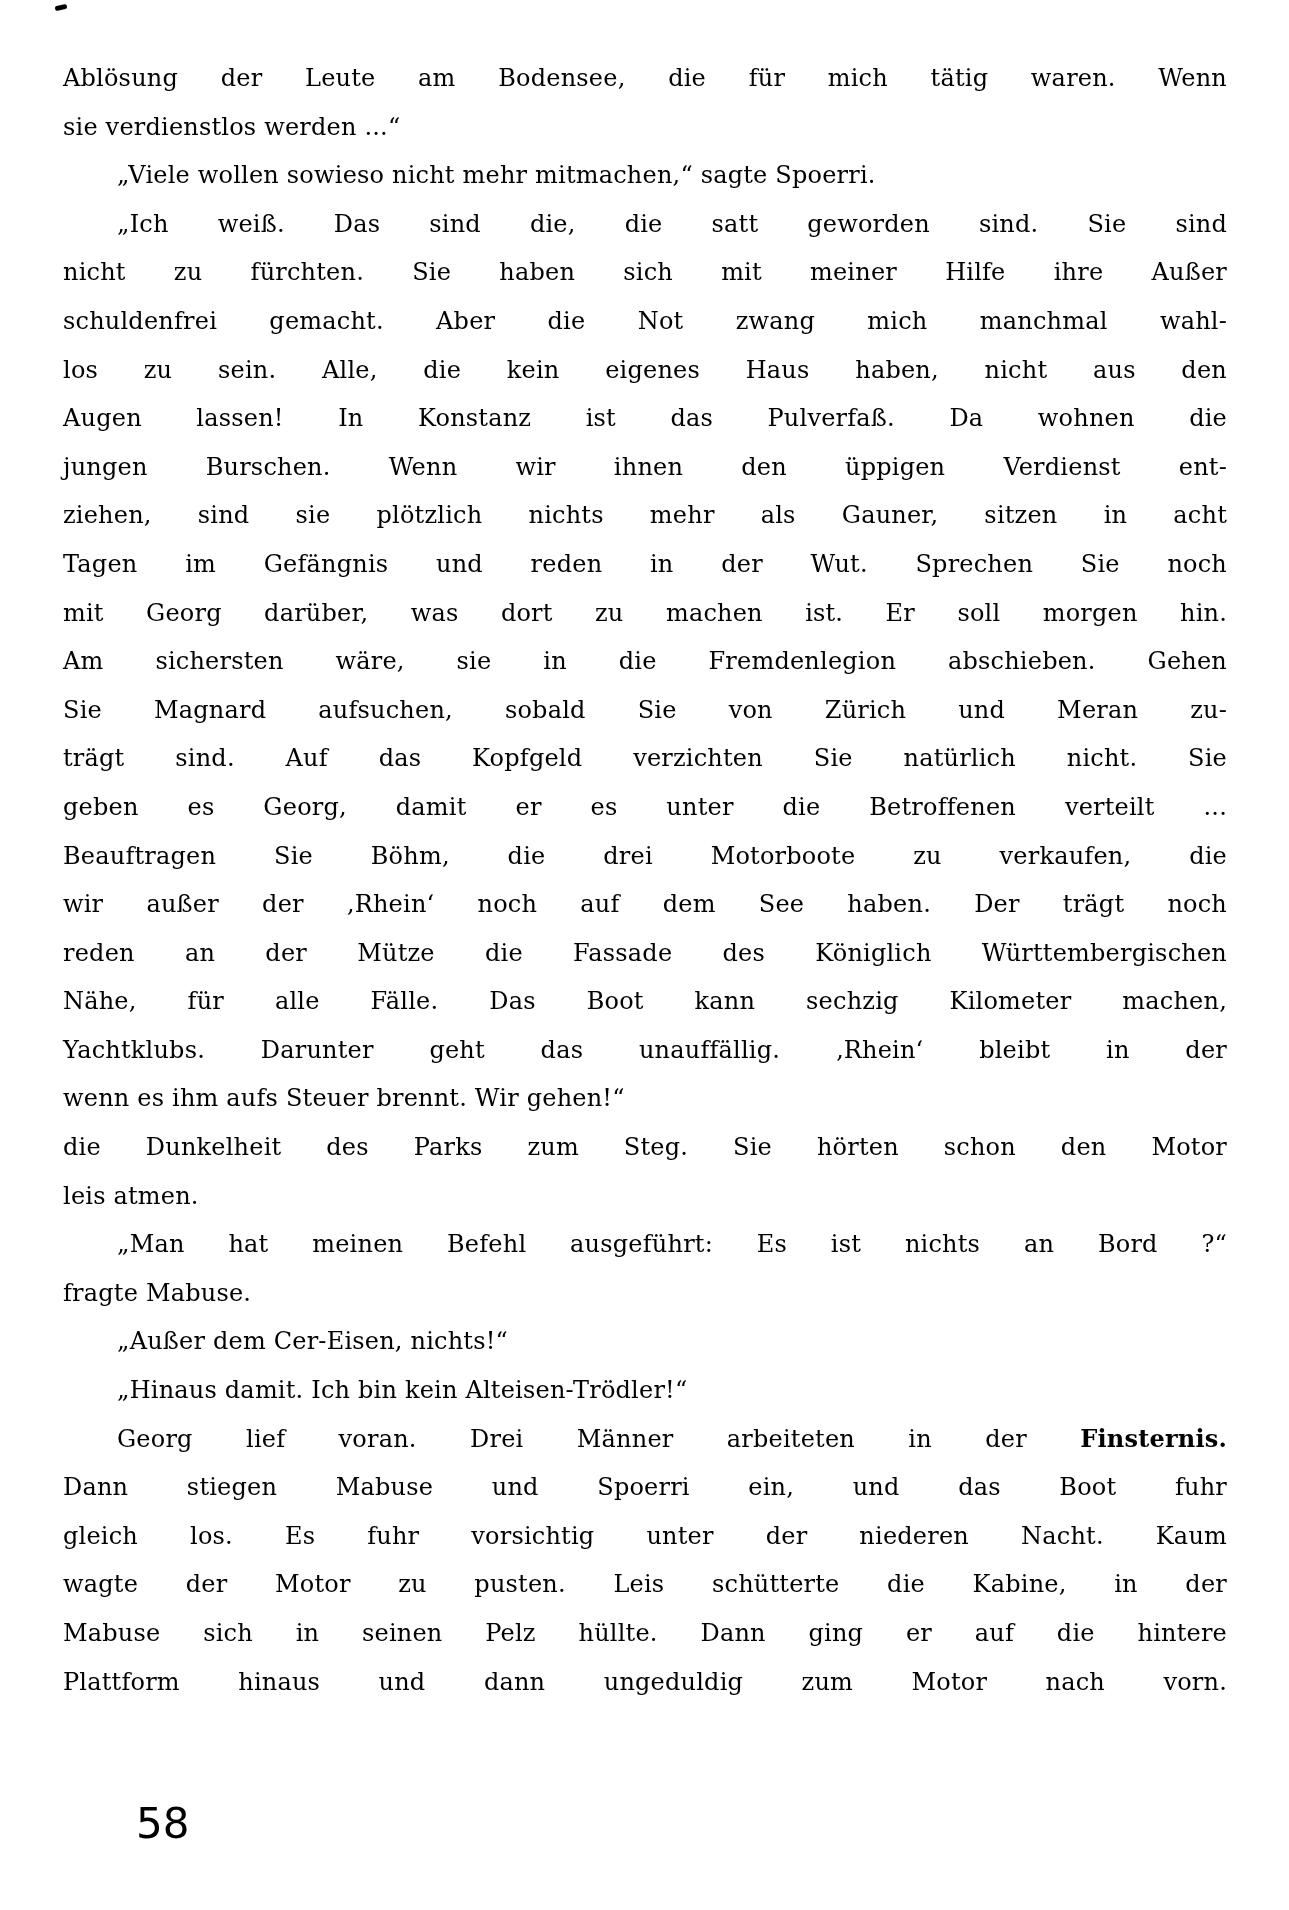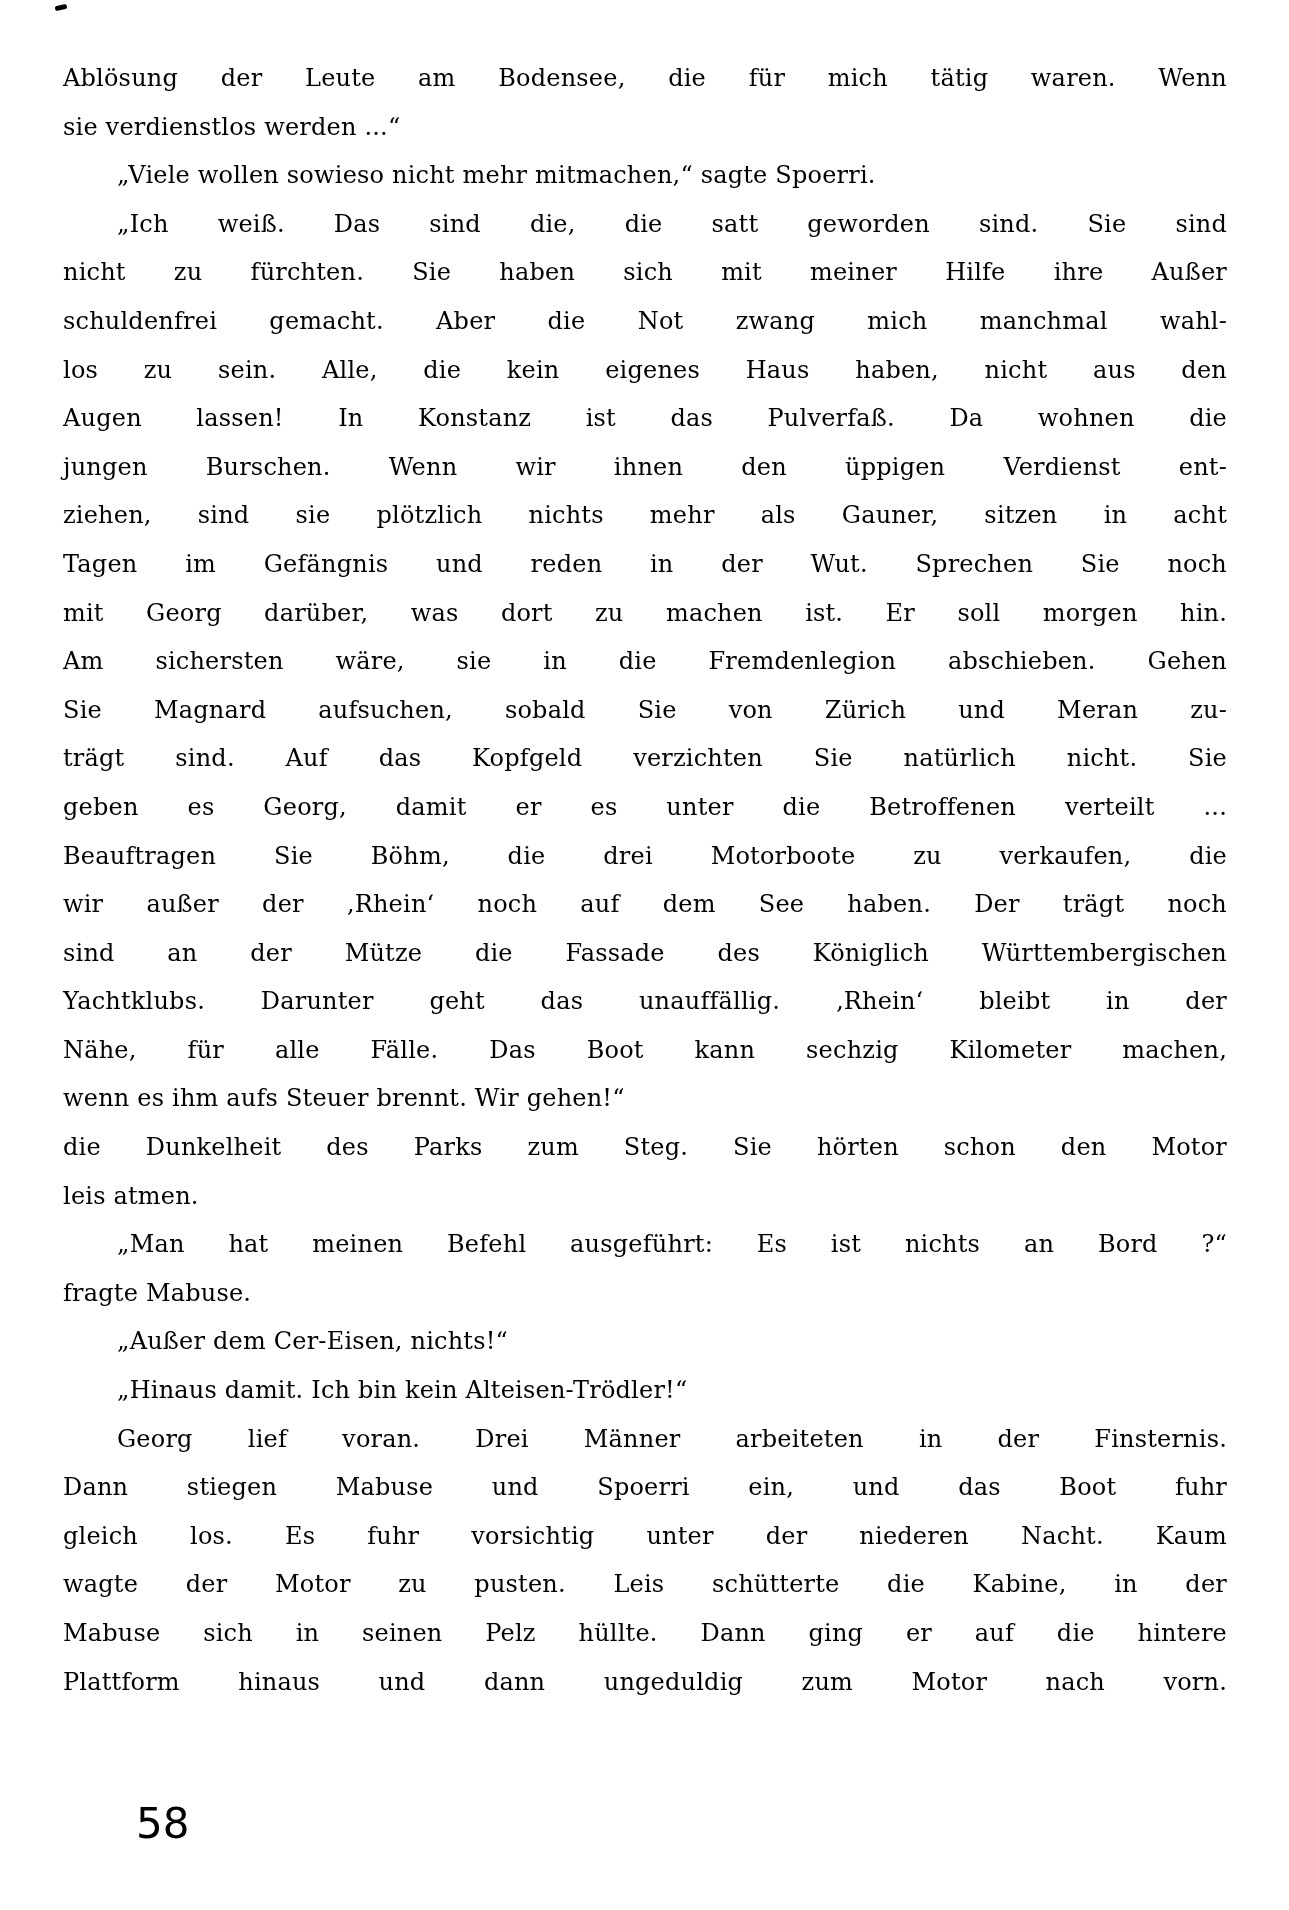--- a/index.html
+++ b/index.html
@@ -35,21 +35,21 @@
   .ln {
     font-size: 24px;
     line-height: 48.6px;
     letter-spacing: 0.2px;
     text-align: justify;
     text-align-last: justify;
   }
   .end  { text-align-last: left; }
   .ind  { text-indent: 54px; }
   .bold { font-weight: 400; }
-  .ln b { font-weight: 400; }
+  .ln b { font-weight: 700; }
   .pagenum {
     position: absolute;
     left: 136px;
     top: 1799px;
     font-family: "DejaVu Sans", sans-serif;
     font-weight: 400;
     font-size: 42px;
     color: #000;
   }
 </style>
@@ -71,23 +71,23 @@
     <div class="ln">jungen Burschen. Wenn wir ihnen den üppigen Verdienst ent-</div>
     <div class="ln">ziehen, sind sie plötzlich nichts mehr als Gauner, sitzen in acht</div>
     <div class="ln">Tagen im Gefängnis und reden in der Wut. Sprechen Sie noch</div>
     <div class="ln">mit Georg darüber, was dort zu machen ist. Er soll morgen hin.</div>
     <div class="ln">Am sichersten wäre, sie in die Fremdenlegion abschieben. Gehen</div>
     <div class="ln">Sie Magnard aufsuchen, sobald Sie von Zürich und Meran zu-</div>
     <div class="ln">trägt sind. Auf das Kopfgeld verzichten Sie natürlich nicht. Sie</div>
     <div class="ln">geben es Georg, damit er es unter die Betroffenen verteilt ...</div>
     <div class="ln">Beauftragen Sie Böhm, die drei Motorboote zu verkaufen, die</div>
     <div class="ln">wir außer der ‚Rhein‘ noch auf dem See haben. Der trägt noch</div>
-    <div class="ln">sind an der Mütze die Fassade des Königlich Württembergischen</div>
+    <div class="ln">reden an der Mütze die Fassade des Königlich Württembergischen</div>
+    <div class="ln">Nähe, für alle Fälle. Das Boot kann sechzig Kilometer machen,</div>
     <div class="ln">Yachtklubs. Darunter geht das unauffällig. ‚Rhein‘ bleibt in der</div>
-    <div class="ln">Nähe, für alle Fälle. Das Boot kann sechzig Kilometer machen,</div>
     <div class="ln end">wenn es ihm aufs Steuer brennt. Wir gehen!“</div>
     <div class="ln">die Dunkelheit des Parks zum Steg. Sie hörten schon den Motor</div>
     <div class="ln end">leis atmen.</div>
     <div class="ln ind bold">„Man hat meinen Befehl ausgeführt: Es ist nichts an Bord ?“</div>
     <div class="ln end">fragte Mabuse.</div>
     <div class="ln end ind">„Außer dem Cer-Eisen, nichts!“</div>
     <div class="ln end ind">„Hinaus damit. Ich bin kein Alteisen-Trödler!“</div>
     <div class="ln ind"><span>Georg lief voran. Drei Männer arbeiteten in der </span><b>Finsternis.</b></div>
     <div class="ln">Dann stiegen Mabuse und Spoerri ein, und das Boot fuhr</div>
     <div class="ln">gleich los. Es fuhr vorsichtig unter der niederen Nacht. Kaum</div>

